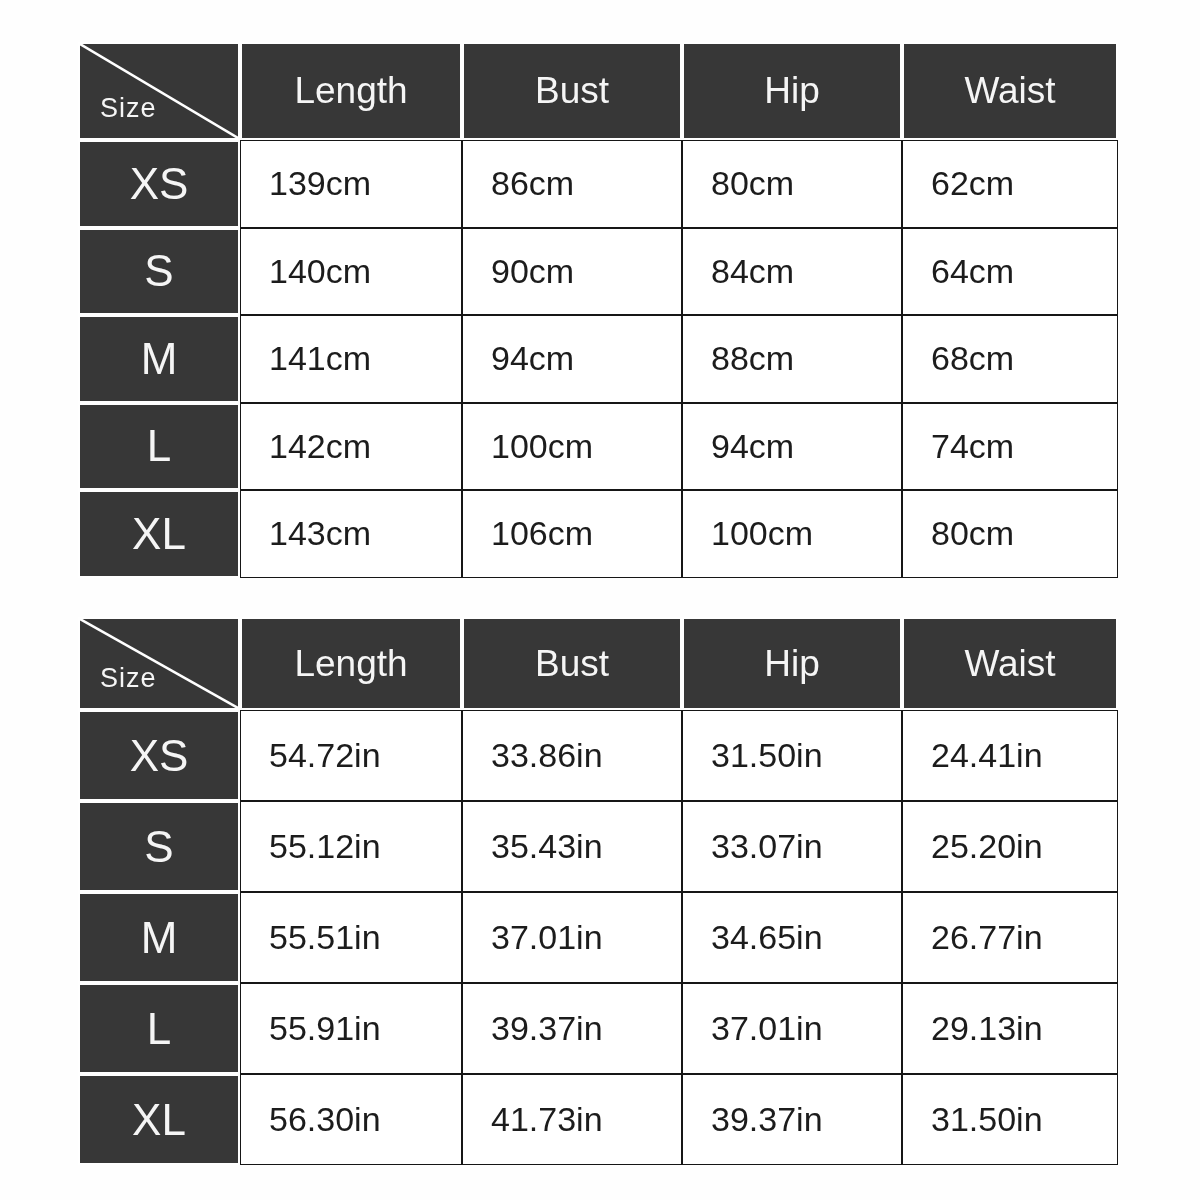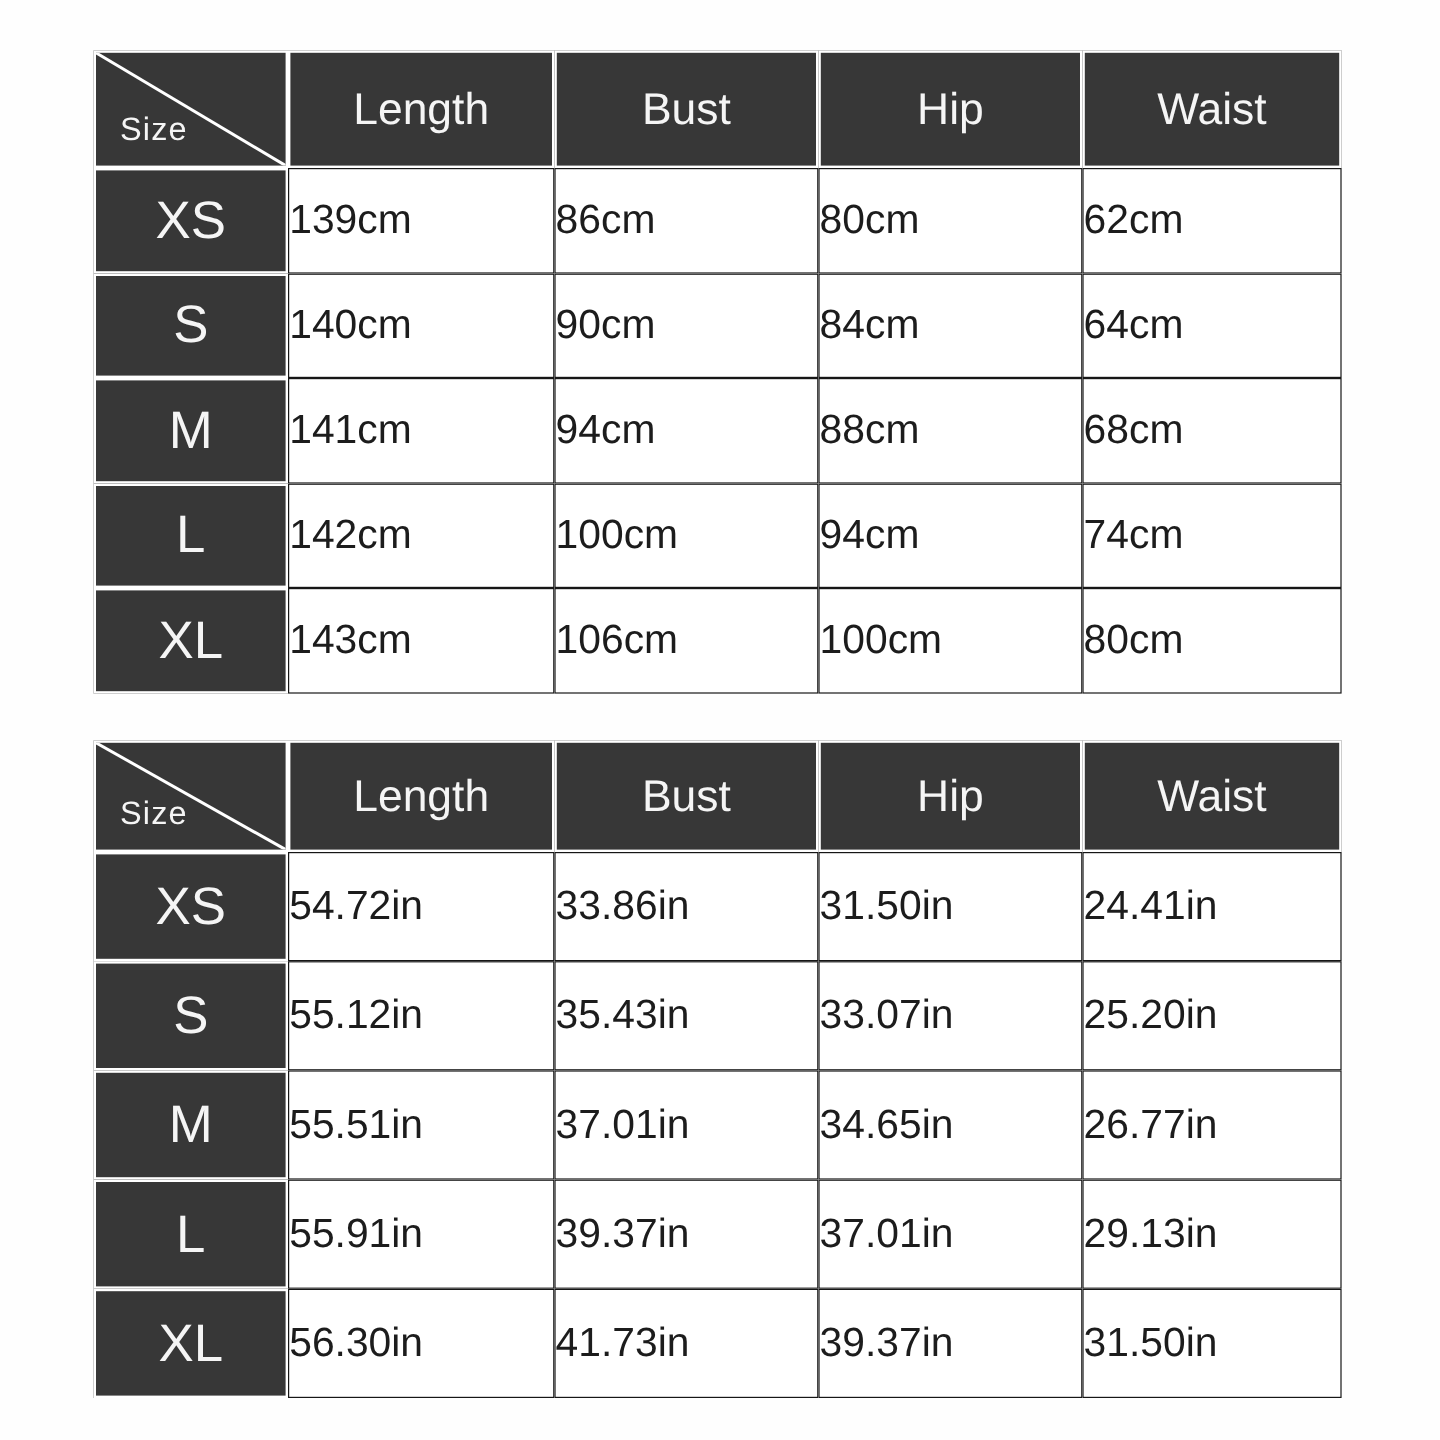--- a/index.html
+++ b/index.html
@@ -46,20 +46,21 @@
     color: var(--header-text);
     border: 2px solid var(--border-light);
     font-size: 37px;
   }
   tbody th { font-size: 44px; }
   td {
     background: var(--cell-bg);
     color: var(--cell-text);
     border: 1.5px solid var(--border-dark);
     font-size: 34px;
+    padding-left: 28px;
   }
   th.corner { position: relative; }
   th.corner svg {
     position: absolute;
     left: 0; top: 0;
     width: 100%; height: 100%;
     display: block;
   }
   th.corner svg line {
     stroke: var(--border-light);

